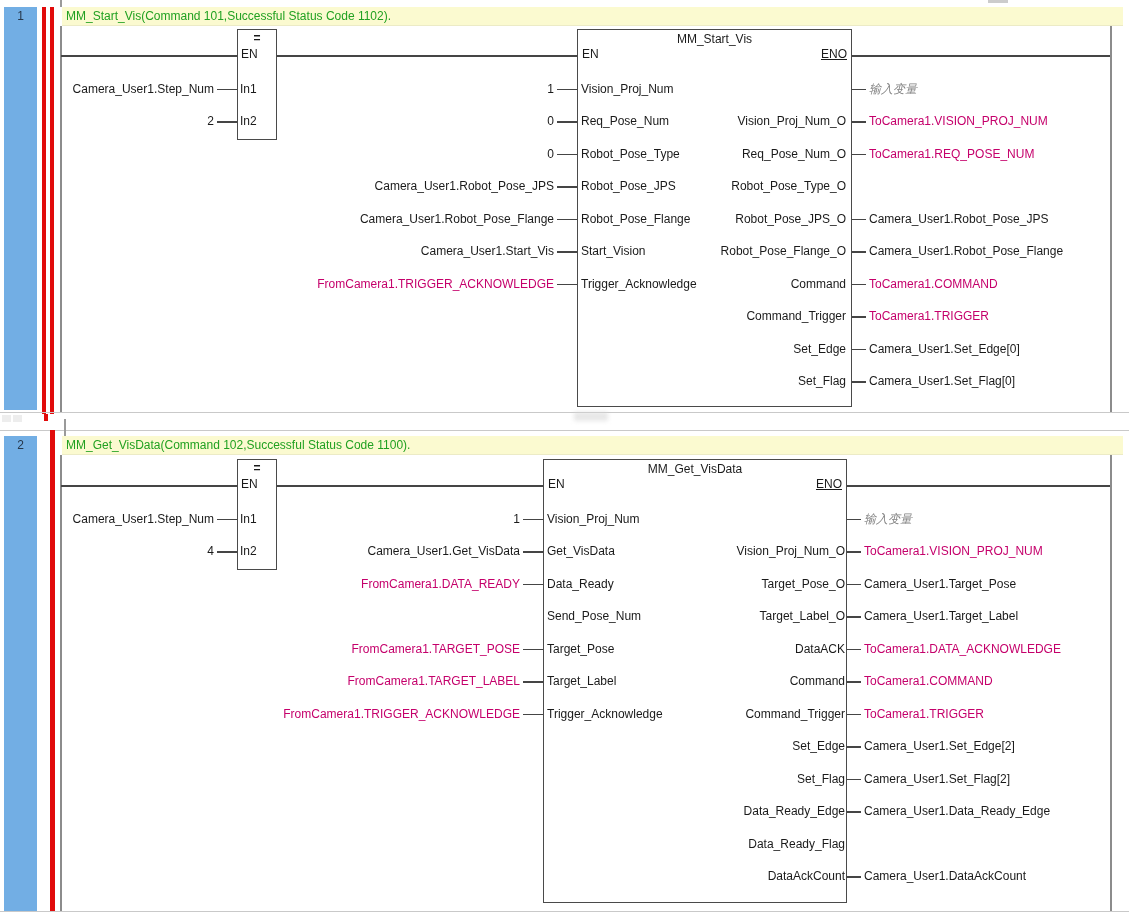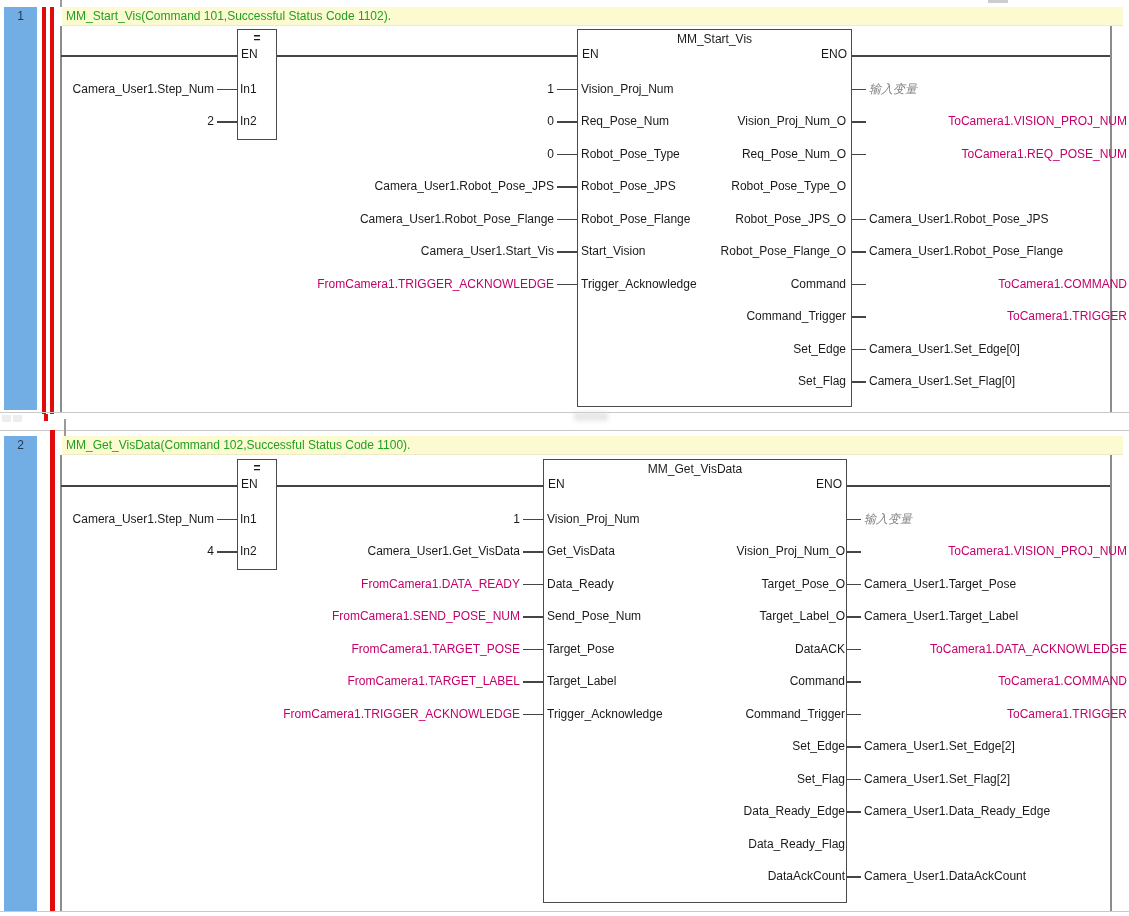--- a/index.html
+++ b/index.html
@@ -43,21 +43,21 @@
   
   .block{position:absolute;background:#fff;border:1.5px solid #4a4a4a;box-sizing:border-box;}
   .net1 .cmp{left:237px;top:29px;width:40px;height:111px;}
   .net2 .cmp{left:237px;top:459px;width:40px;height:111px;}
   .cmp-op{position:absolute;top:1px;left:0;right:0;text-align:center;font-weight:bold;}
   .cmp-en{position:absolute;left:3px;top:17px;}
   .net1 .fb{left:577px;top:29px;width:275px;height:378px;}
   .net2 .fb{left:543px;top:459px;width:304px;height:444px;}
   .fb-title{position:absolute;top:2px;left:0;right:0;text-align:center;white-space:nowrap;}
   .fb-en{position:absolute;left:4px;top:17px;}
-  .fb-eno{position:absolute;right:4px;top:17px;}
+  .fb-eno{position:absolute;right:4px;top:17px;text-decoration:underline;}
 
   
   .row{position:absolute;height:16px;line-height:16px;white-space:nowrap;
        top:calc(var(--rung) - 8px + (var(--i) + 1) * var(--pitch));}
   .list-host{position:absolute;inset:0;pointer-events:none;}
   .list-host .row{pointer-events:auto;}
 
   
   .opin{text-align:right;padding-right:23px;}
   .opin::after{content:"";position:absolute;right:0;top:8px;width:20px;height:1.5px;background:#454545;}
@@ -74,21 +74,21 @@
 
   
   .net1 .cmp-pin{left:240px;}
   .net2 .cmp-pin{left:240px;}
   .net1 .fb-pinin{left:581px;}
   .net2 .fb-pinin{left:547px;}
   .pinout{text-align:right;}
   .net1 .fb-pinout{left:620px;right:283px;}
   .net2 .fb-pinout{left:590px;right:284px;}
 
-  .kind-global{color:#C5006B;text-align:right;}
+  .kind-global{color:#C5006B;}
   .kind-local{color:#1a1a1a;}
   .kind-comment{color:#828282;font-style:italic;}
 
   
   .sep{position:absolute;left:0;width:1129px;height:1px;background:#c9c9c9;}
   .sep1{top:412px;} .sep2{top:430px;} .sep3{top:911px;}
 
   
   .tick{position:absolute;background:#9a9a9a;}
   .tick.t1{left:60px;top:0;width:2px;height:7px;}
@@ -225,21 +225,20 @@
     <div class="block fb">
       <div class="fb-title">MM_Get_VisData</div>
       <div class="fb-en">EN</div>
       <div class="fb-eno">ENO</div>
     </div>
     <div class="list-host">
 
     <div class="row opin fb-opin kind-local" style="--i: 0;">1</div>
         <div class="row opin fb-opin kind-local" style="--i: 1;">Camera_User1.Get_VisData</div>
         <div class="row opin fb-opin kind-global" style="--i: 2;">FromCamera1.DATA_READY</div>
-        <div class="row opin fb-opin kind-global" style="--i: 3;">FromCamera1.SEND_POSE_NUM</div>
         <div class="row opin fb-opin kind-global" style="--i: 4;">FromCamera1.TARGET_POSE</div>
         <div class="row opin fb-opin kind-global" style="--i: 5;">FromCamera1.TARGET_LABEL</div>
         <div class="row opin fb-opin kind-global" style="--i: 6;">FromCamera1.TRIGGER_ACKNOWLEDGE</div>
       </div>
     <div class="list-host">
 
     <div class="row fb-pinin" style="--i: 0;">Vision_Proj_Num</div>
         <div class="row fb-pinin" style="--i: 1;">Get_VisData</div>
         <div class="row fb-pinin" style="--i: 2;">Data_Ready</div>
         <div class="row fb-pinin" style="--i: 3;">Send_Pose_Num</div>

